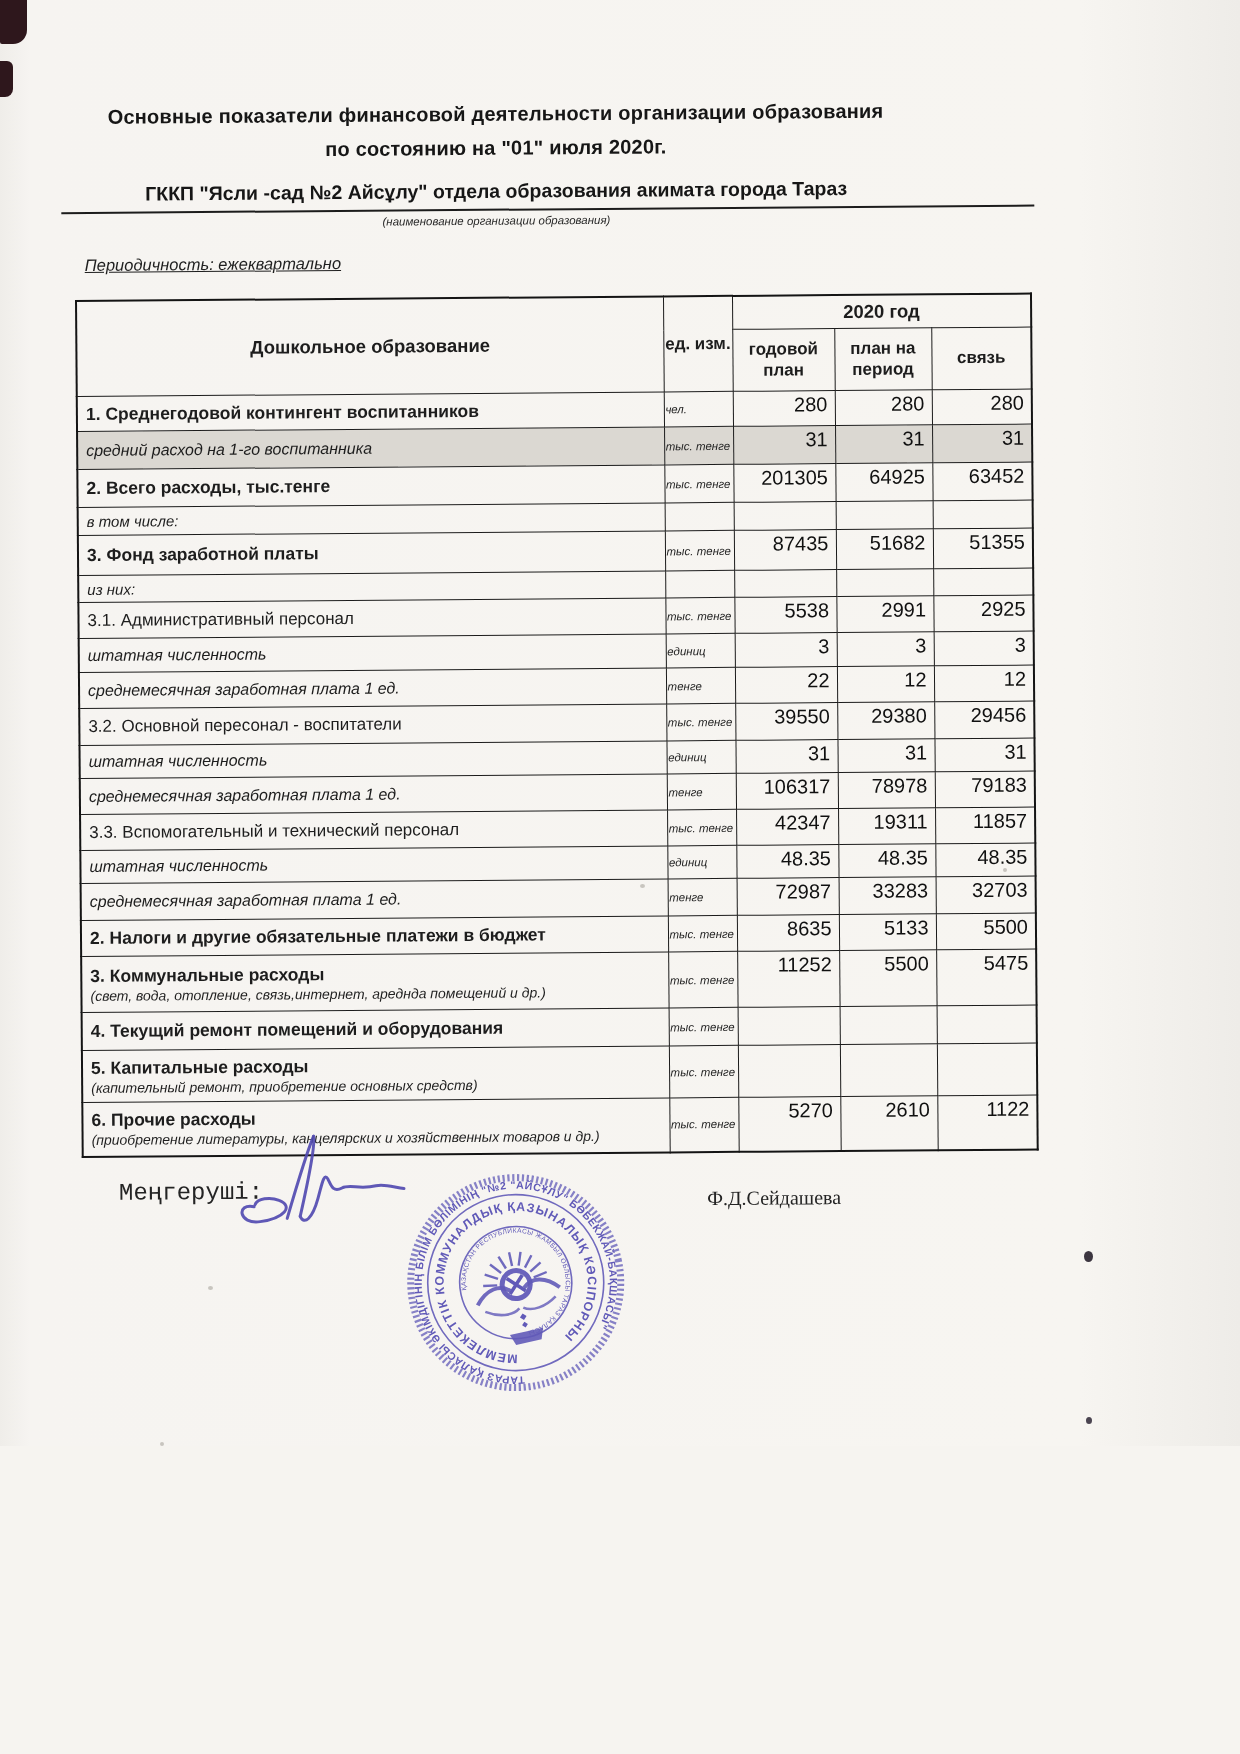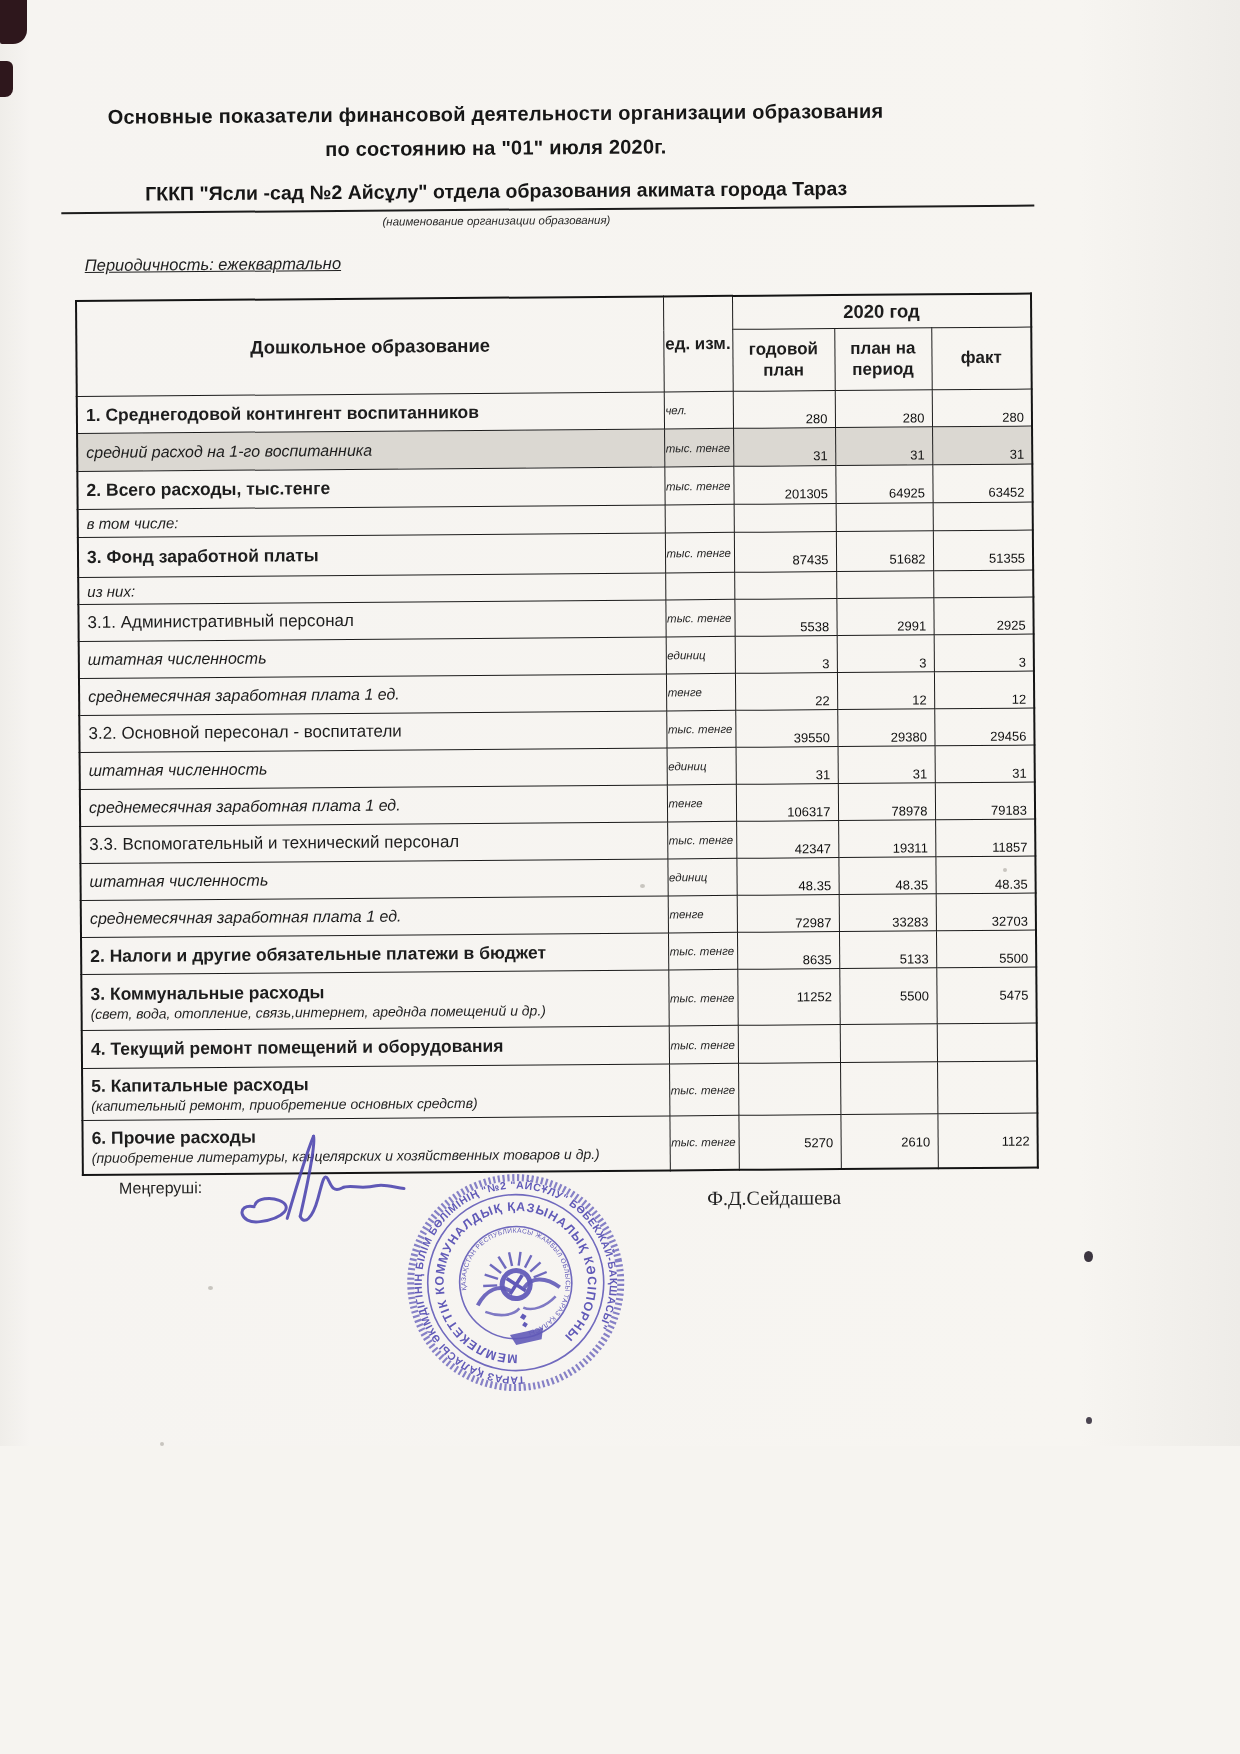--- a/index.html
+++ b/index.html
@@ -50,31 +50,31 @@
     border:2.5px solid #141414;
     background:transparent;
   }
   table.fin td{border:1.6px solid #1c1c1c;overflow:hidden;}
   thead .cat{text-align:center;font-weight:700;font-size:18.5px;vertical-align:middle;}
   thead .unit-h{text-align:center;font-weight:700;font-size:17px;line-height:1.25;vertical-align:middle;}
   thead .year{text-align:center;font-weight:700;font-size:18.5px;vertical-align:middle;height:30px;}
   thead .sub-h{text-align:center;font-weight:700;font-size:17px;line-height:1.2;vertical-align:middle;height:57px;padding:2px 3px;}
   td.lbl{padding-left:8px;vertical-align:middle;}
   td.unit{text-align:left;font-style:italic;font-size:11.5px;vertical-align:middle;color:#242424;}
-  td.val{text-align:right;padding-right:7px;padding-top:20px;vertical-align:top;font-size:13px;color:#101010;}
+  td.val{text-align:right;padding-right:7px;padding-top:2px;vertical-align:top;font-size:20px;color:#101010;}
   tr.shaded{background:#dbd8d2;}
   .bold .lbl-main{font-weight:700;font-size:17.5px;}
   .regular .lbl-main{font-size:17px;}
   .italic .lbl-main{font-style:italic;font-size:16px;}
   .note .lbl-main{font-style:italic;font-size:15px;}
   .lbl-sub{font-style:italic;font-size:14px;margin-top:1px;color:#1f1f1f;}
   
   .sig-role{
     position:absolute;left:112px;top:1180px;
-    font-family:Liberation Sans, sans-serif;font-size:16px;color:#242424;
+    font-family:Liberation Mono, monospace;font-size:24px;color:#242424;
   }
   .sig-name{
     position:absolute;left:700px;top:1192px;
     font-family:"Liberation Serif",serif;font-size:20px;color:#242424;
   }
   .signature{position:absolute;left:225px;top:1128px;}
   .stamp{position:absolute;left:388px;top:1166px;opacity:.93;}
   
   .blob{position:absolute;background:#2e171c;}
   .b1{left:0;top:0;width:27px;height:44px;border-radius:0 0 14px 2px;}
@@ -116,21 +116,21 @@
       </colgroup>
       <thead>
         <tr>
           <td class="cat" rowspan="2">Дошкольное образование</td>
           <td class="unit-h" rowspan="2">ед. изм.</td>
           <td class="year" colspan="3">2020 год</td>
         </tr>
         <tr>
           <td class="sub-h">годовой план</td>
           <td class="sub-h">план на период</td>
-          <td class="sub-h">факт</td>
+          <td class="sub-h">связь</td>
         </tr>
       </thead>
       <tbody id="rows">
           <tr style="height: 35px;">
             <td class="lbl bold">
               <div class="lbl-main">1. Среднегодовой контингент воспитанников</div>
             </td>
             <td class="unit">чел.</td>
             <td class="val">280</td>
             <td class="val">280</td>

